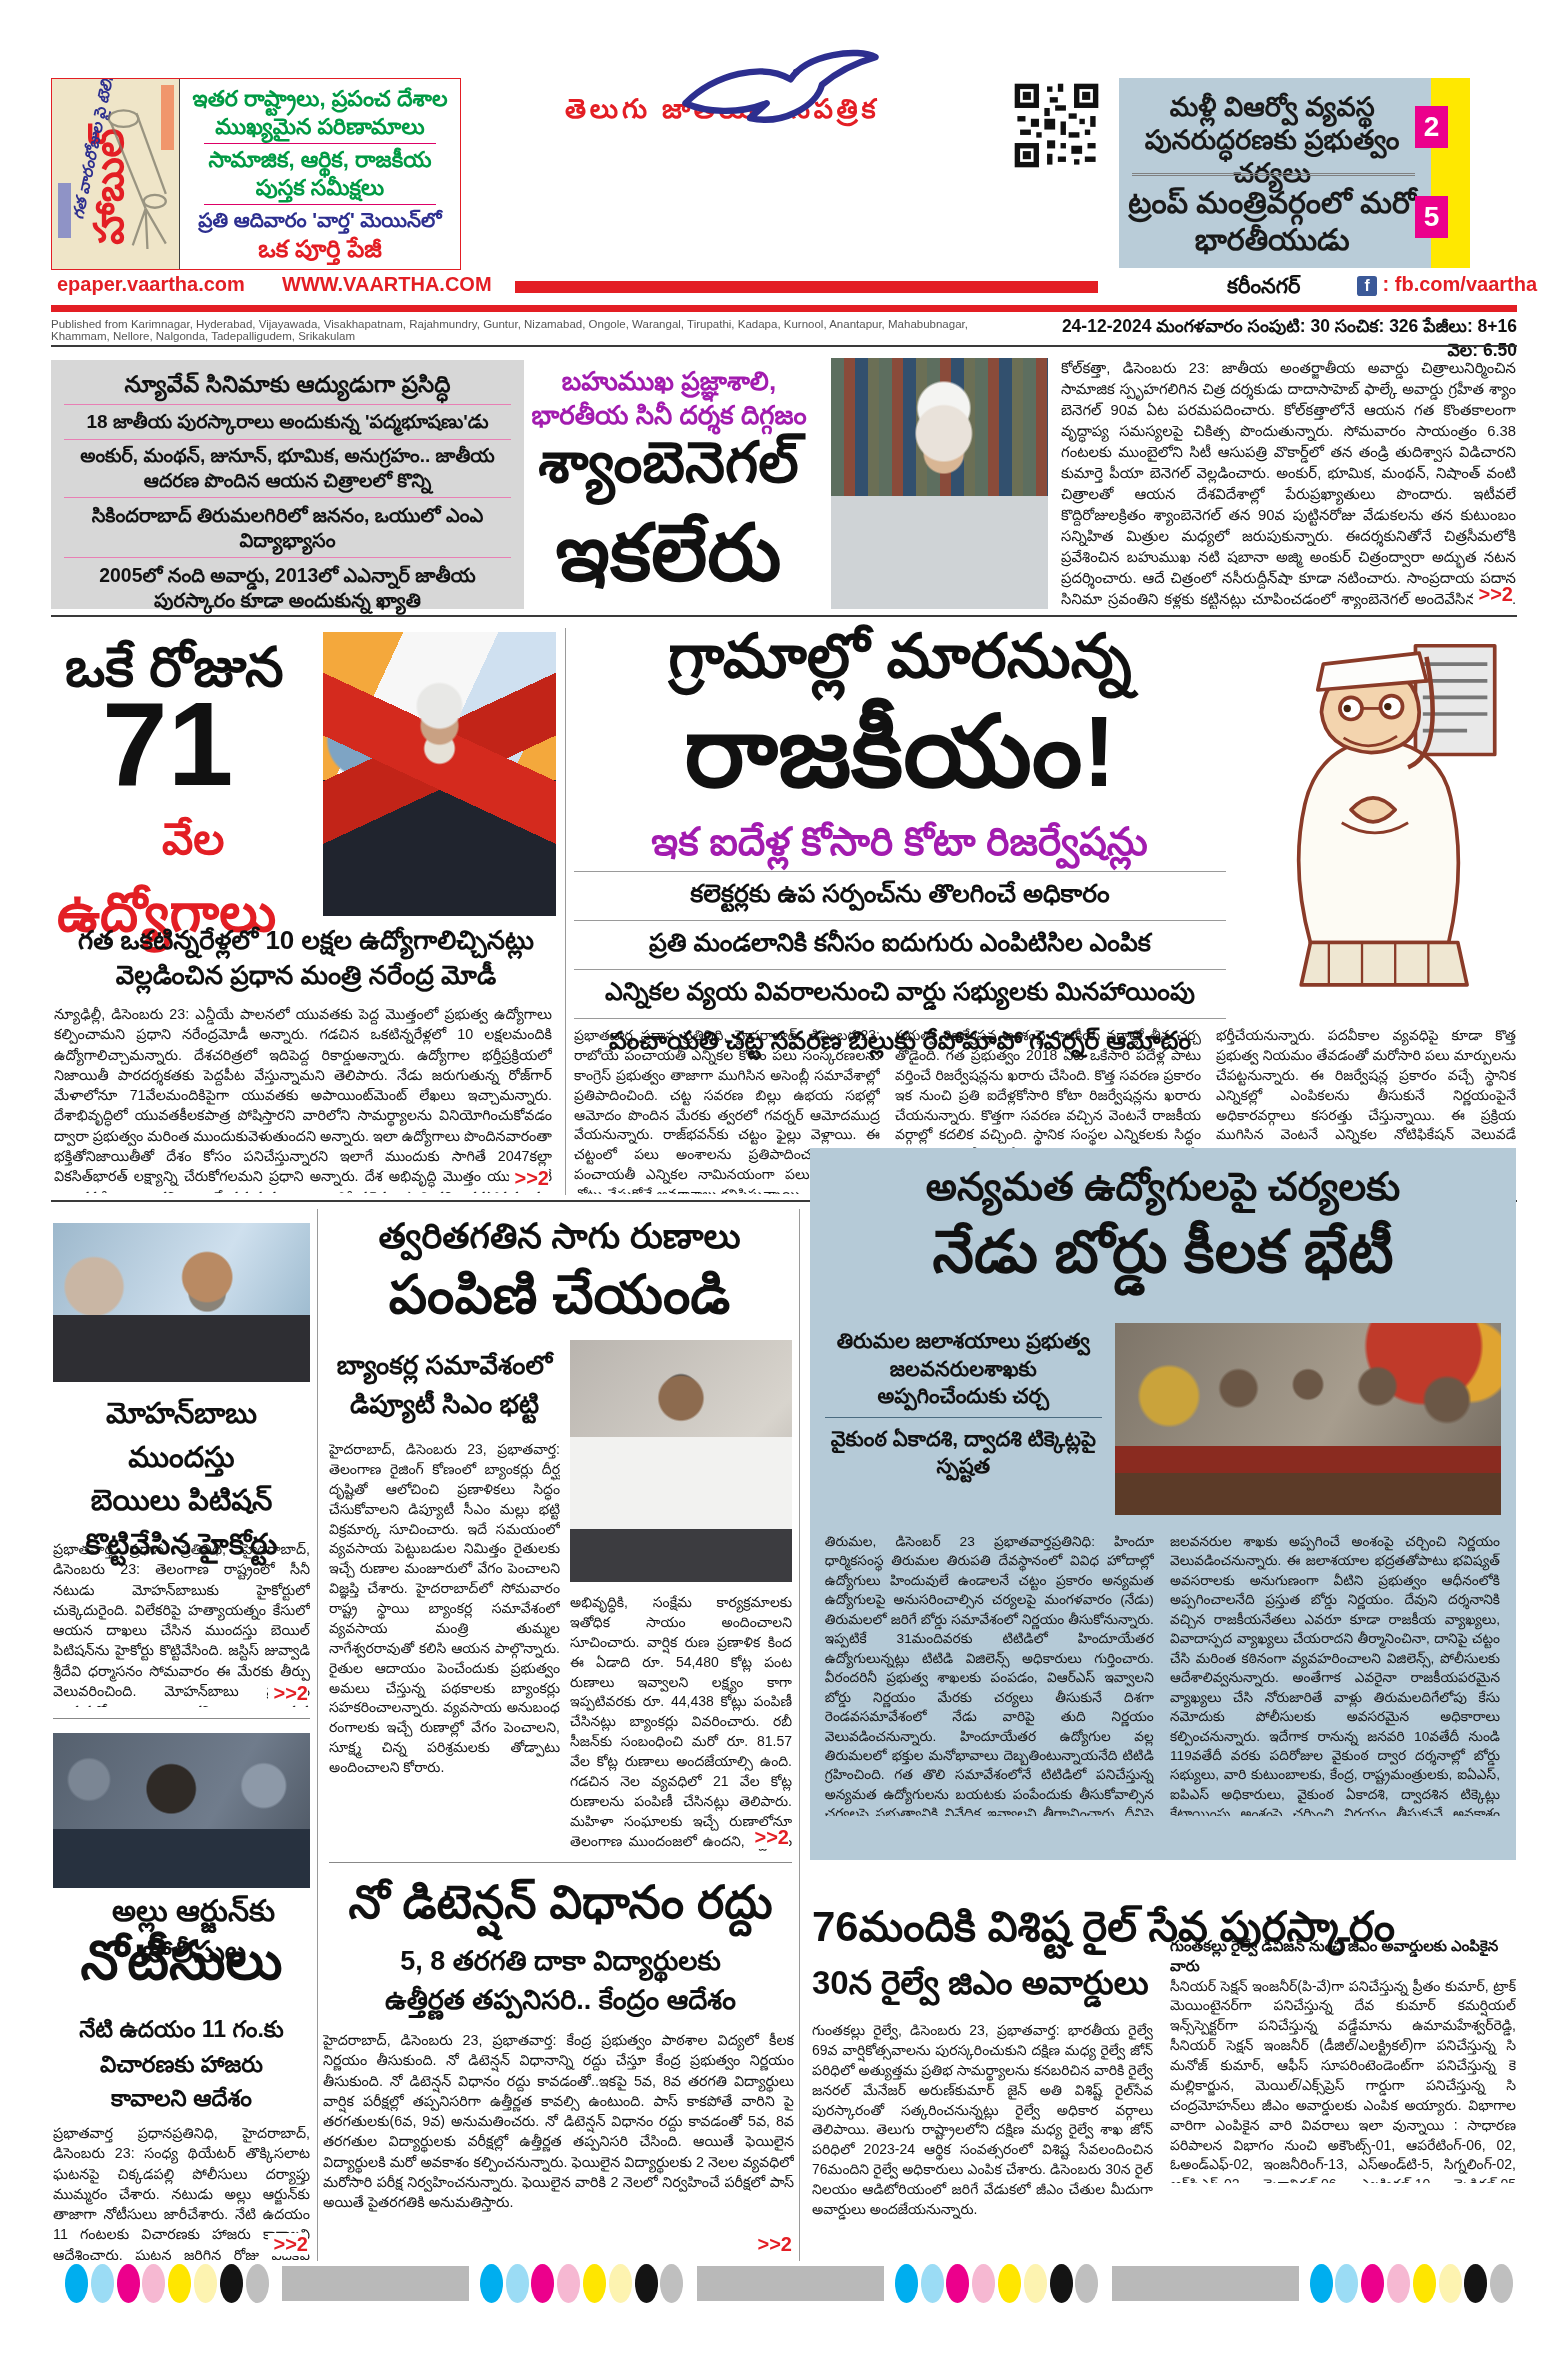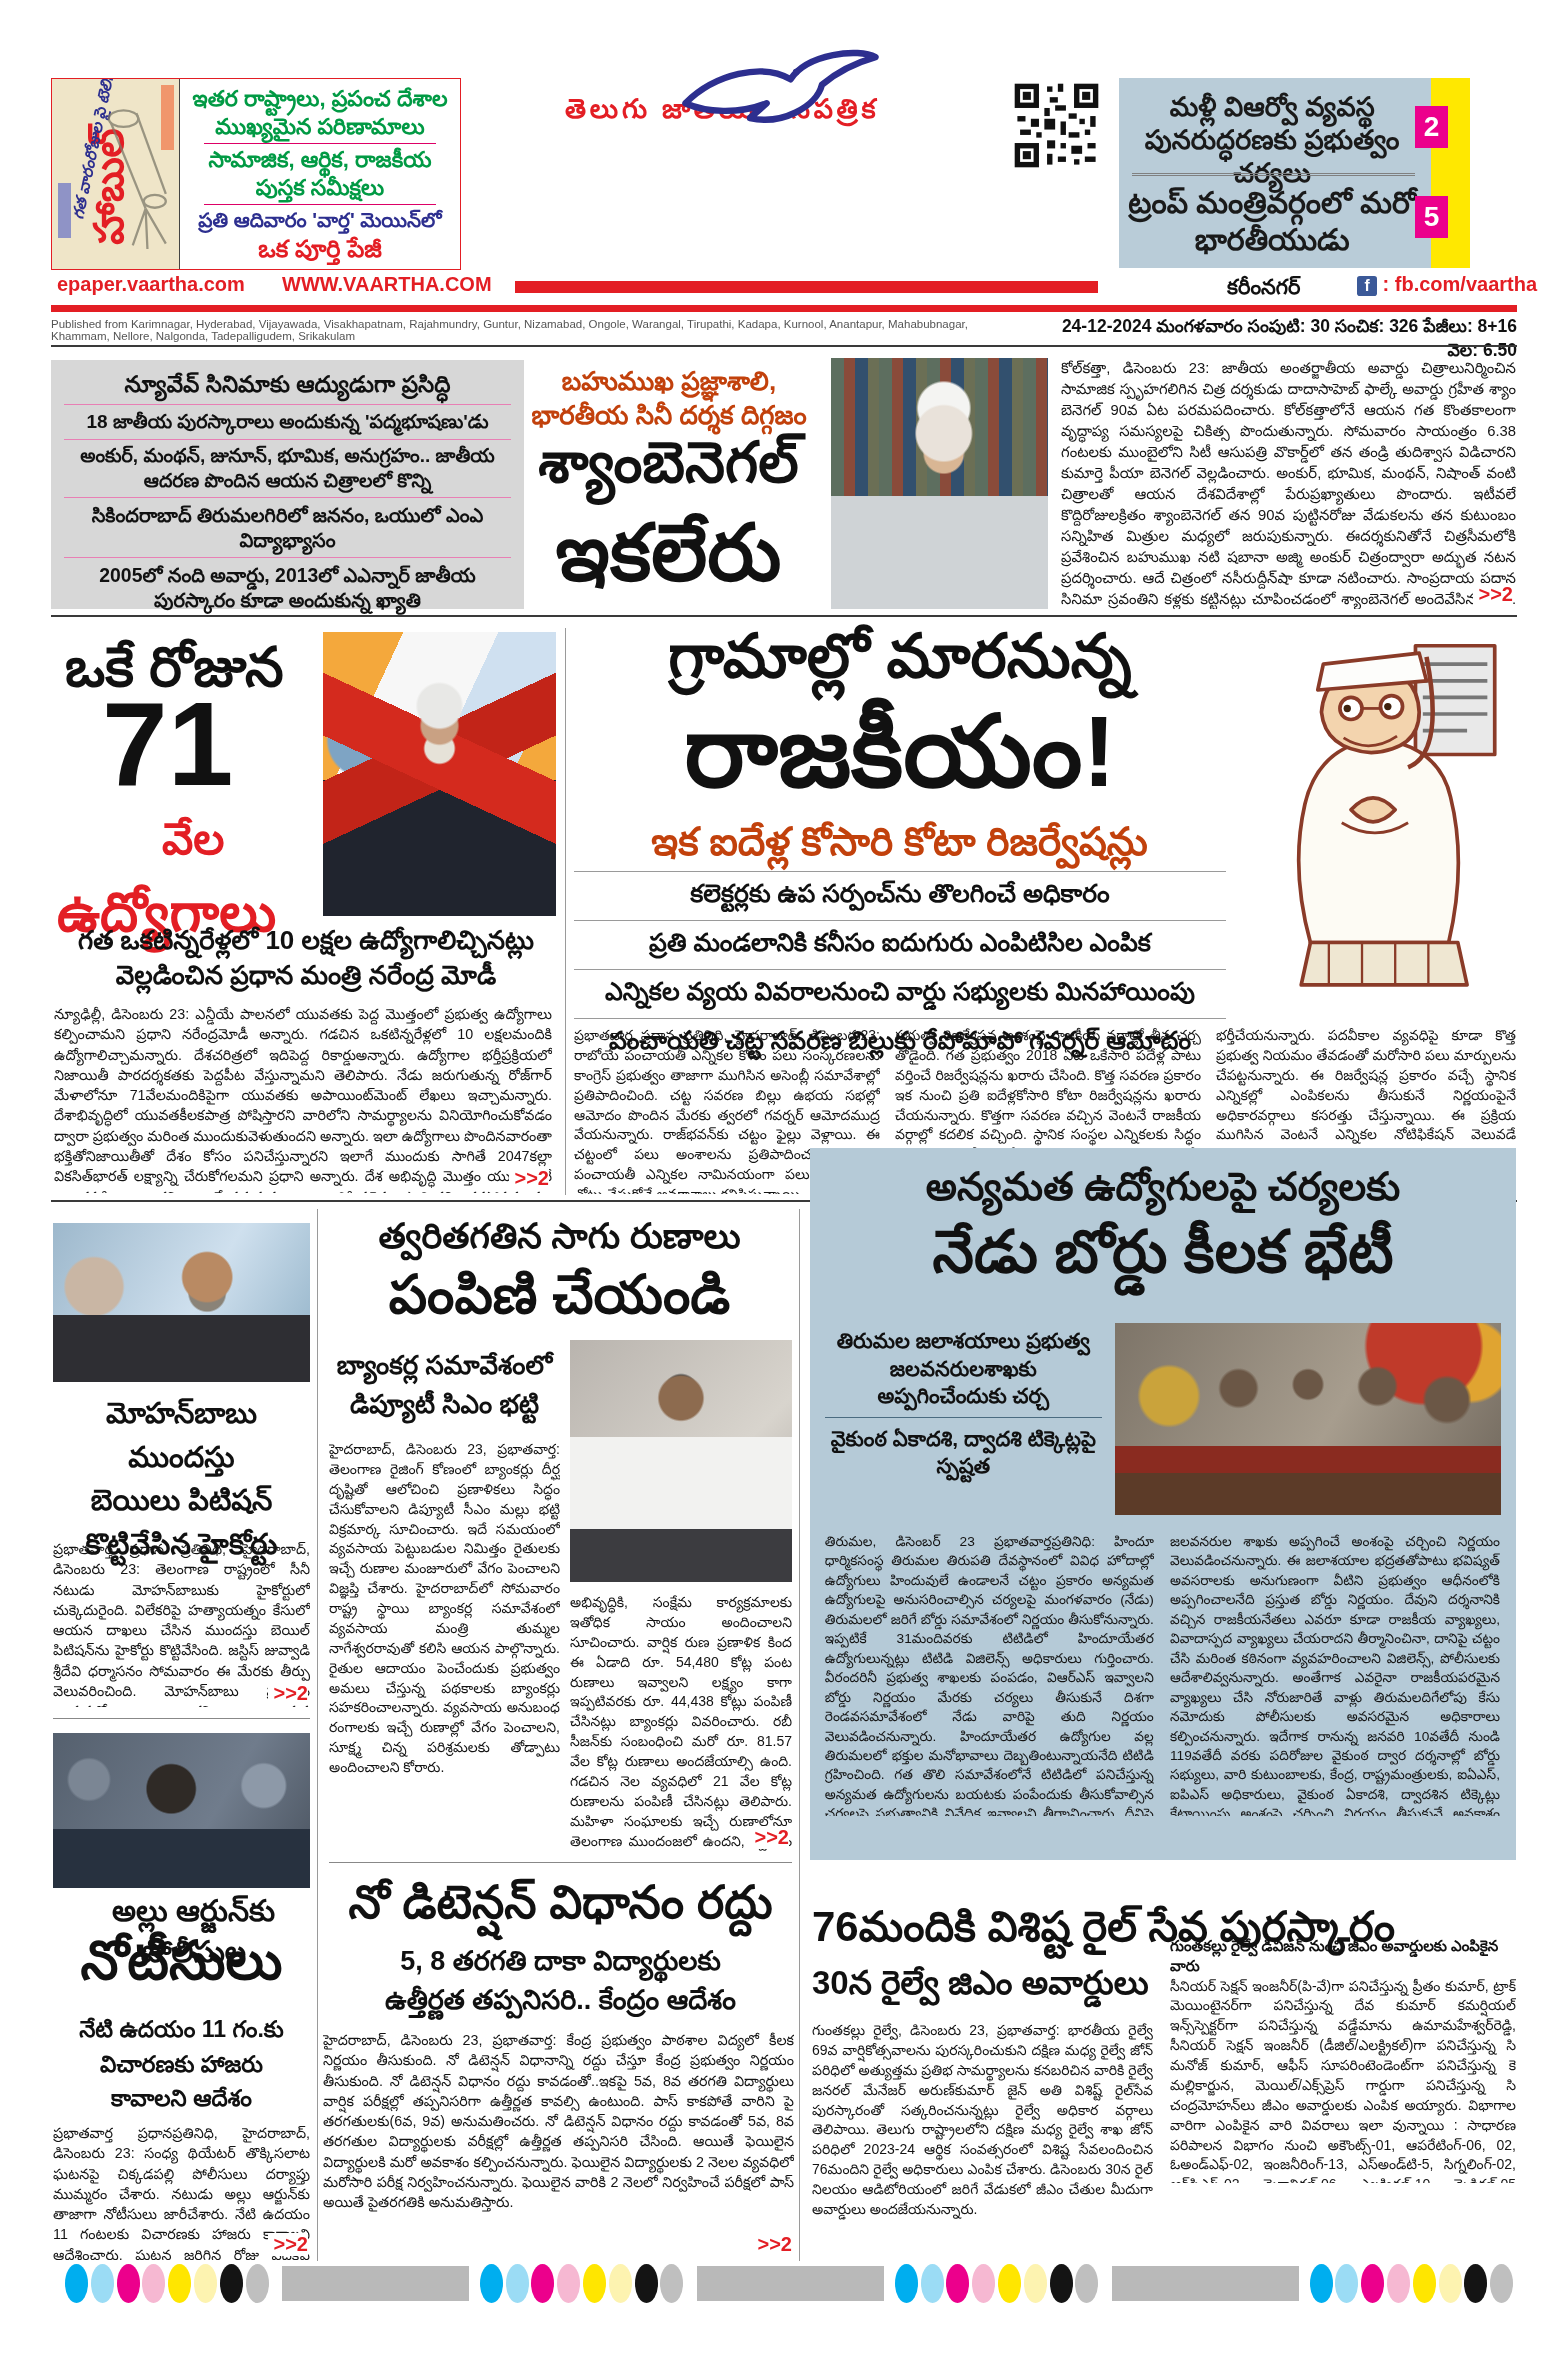--- a/index.html
+++ b/index.html
@@ -4,21 +4,21 @@
 <style>
   html,body{margin:0;padding:0;background:#fff;}
   .page{position:relative;width:1567px;height:2363px;background:#fff;overflow:hidden;
         font-family:"Liberation Sans", sans-serif;color:#111;}
   .abs{position:absolute;}
   .just{text-align:justify;}
   .body-txt{font-size:14.3px;line-height:1.42;color:#141414;overflow:hidden;}
   .jump{color:#e31e24;font-weight:bold;font-size:20px;background:#fff;padding-left:5.5px;}
   .hairline{background:#3a3a3a;}
   .vline{background:#9a9a9a;width:0.9px;}
-  .pink{color:#c2410c;}
+  .pink{color:#a21caf;}
   .red{color:#e31e24;}
   .green{color:#019a44;}
   .blue{color:#2d2f8f;}
   .center{text-align:center;}
   .bold{font-weight:bold;}
   
   .promo{border:1.8px solid #e31e24;display:flex;background:#fff;}
   .promo-left{width:127px;background:#efe5c8;position:relative;overflow:hidden;border-right:0.9px solid #444;}
   .promo-vtitle{position:absolute;left:-39px;top:79px;transform:rotate(-90deg);transform-origin:center;
         color:#e31e24;font-size:41px;font-weight:bold;white-space:nowrap;width:203px;text-align:center;}
@@ -134,21 +134,21 @@
   </svg>
 
   <div class="abs teaser-box" style="left:1119px;top:78px;width:351px;height:190px;">
     <div class="teaser-strip"></div>
     <div class="abs teaser-t" style="left:9.2px;top:13px;width:288px;font-size:27px;">మళ్లీ విఆర్వో వ్యవస్థ పునరుద్ధరణకు ప్రభుత్వం చర్యలు</div>
     <div class="abs dbl" style="left:0;right:42px;top:89px;"></div>
     <div class="abs teaser-t" style="left:9.2px;top:107px;width:288px;font-size:30px;">ట్రంప్ మంత్రివర్గంలో మరో భారతీయుడు</div>
     <div class="badge" style="right:22px;top:28px;">2</div>
     <div class="badge" style="right:22px;top:118px;">5</div>
   </div>
-  <div class="abs bold" style="left:1227px;top:275px;font-size:21px;">కరీంనగర్</div>
+  <div class="abs bold" style="left:1227px;top:275px;font-size:21px;font-family:Liberation Mono, monospace;">కరీంనగర్</div>
   <div class="abs" style="left:1357px;top:273px;font-size:20px;font-weight:bold;">
     <span class="fb-ic">f</span>
     <span class="red">: fb.com/vaartha</span>
   </div>
 
   <div class="abs" style="left:51px;top:305px;width:1466px;height:6.5px;background:#e31e24;"></div>
   <div class="abs" style="left:51px;top:318px;width:978px;font-size:11.5px;color:#555;">Published from Karimnagar, Hyderabad, Vijayawada, Visakhapatnam, Rajahmundry, Guntur, Nizamabad, Ongole, Warangal, Tirupathi, Kadapa, Kurnool, Anantapur, Mahabubnagar, Khammam, Nellore, Nalgonda, Tadepalligudem, Srikakulam</div>
   <div class="abs bold" style="left:1034px;top:316px;width:483px;font-size:17.5px;text-align:right;">24-12-2024 మంగళవారం సంపుటి: 30 సంచిక: 326  పేజీలు: 8+16  వెల: 6.50</div>
   <div class="abs hairline" style="left:51px;top:345px;width:1466px;height:1.8px;"></div>
 

